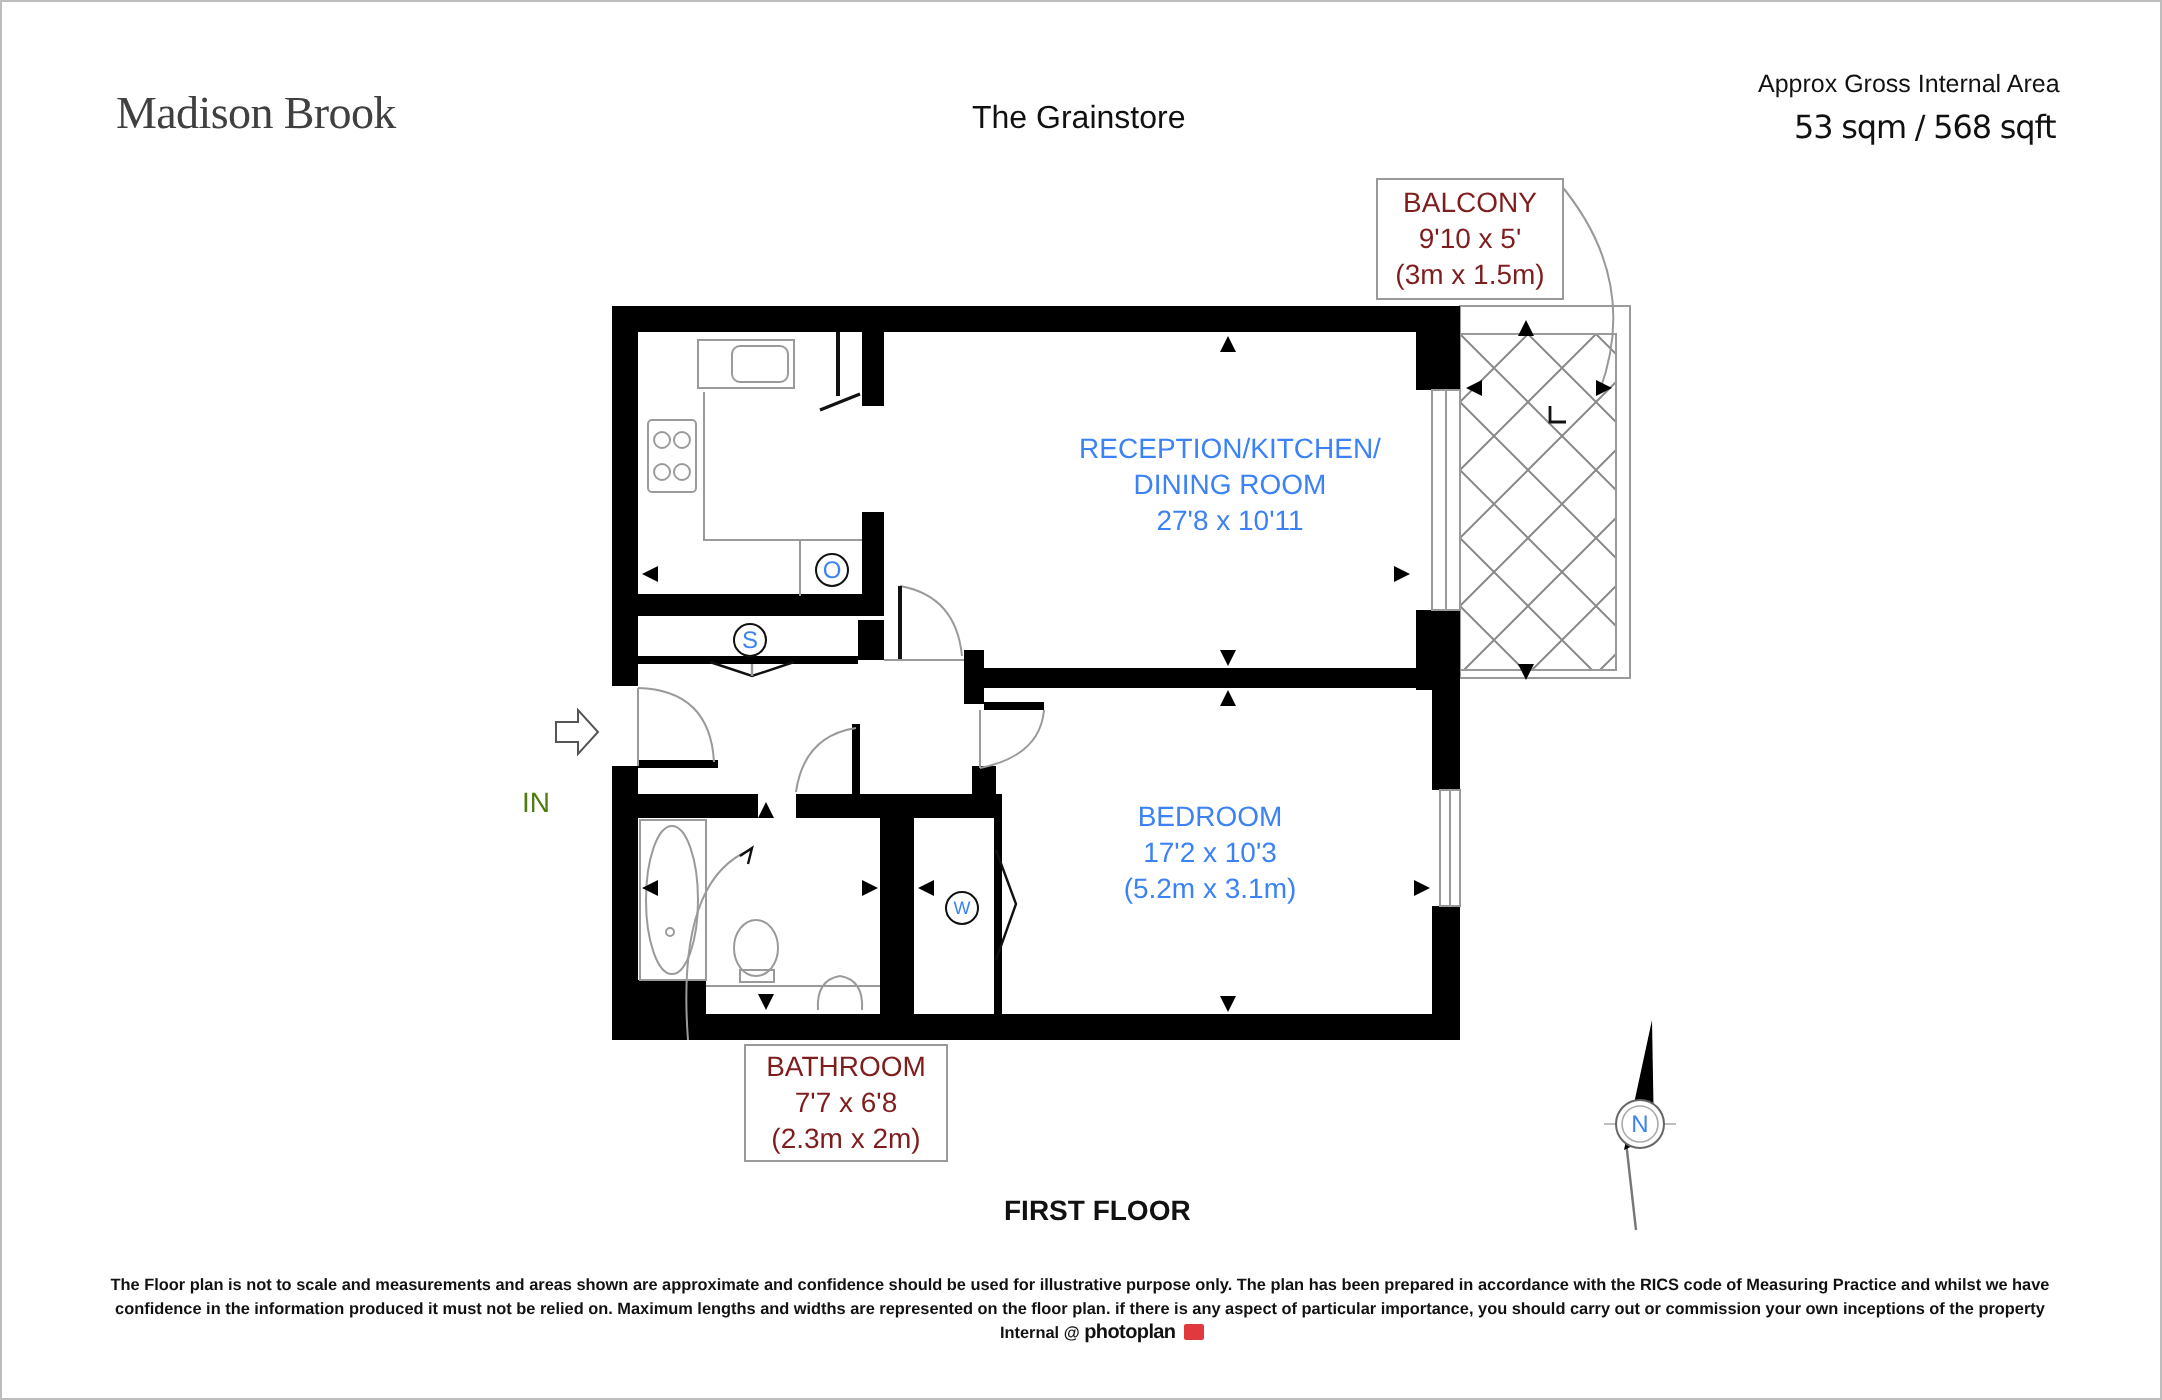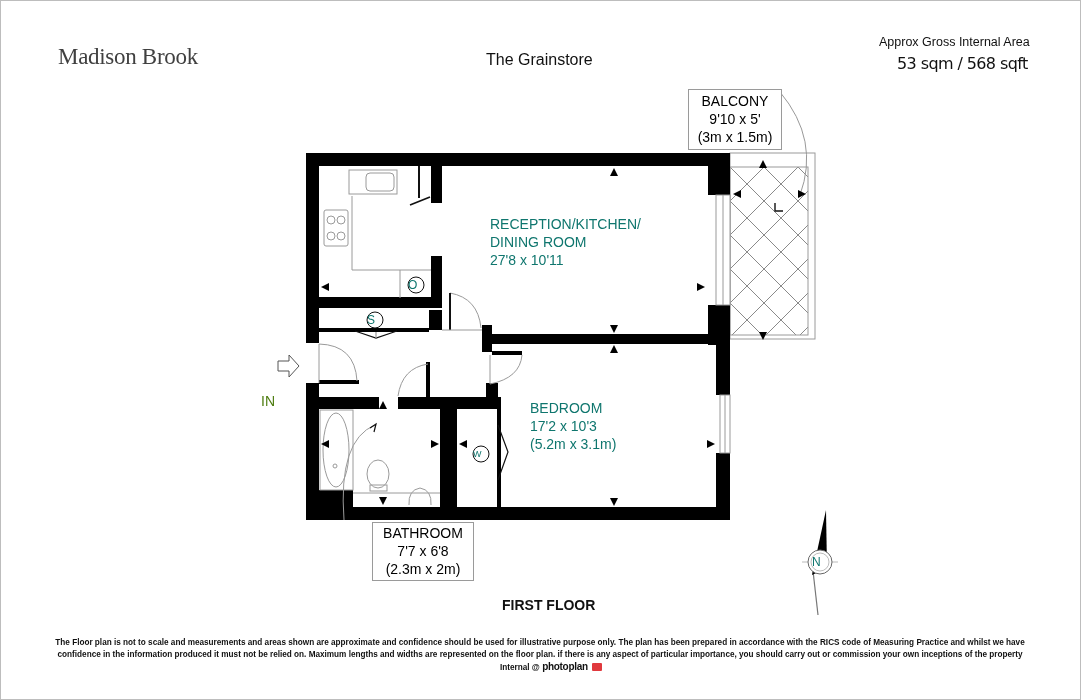--- a/index.html
+++ b/index.html
@@ -3,22 +3,22 @@
   <meta charset="utf-8">
   <style>
     html, body { margin:0; padding:0; background:#ffffff; }
     body { width:1081px; height:700px; position:relative; overflow:hidden; font-family:"Liberation Sans", sans-serif; color:#111; }
     .frame { position:absolute; left:0; top:0; width:1079px; height:698px; border:1px solid #bdbdbd; }
     .brand { position:absolute; left:58px; top:44px; font-family:"Liberation Serif", serif; font-size:23px; letter-spacing:-0.3px; color:#404040; }
     .title { position:absolute; left:486px; top:51px; font-size:16px; color:#111; }
     .area-label { position:absolute; left:879px; top:35px; font-size:12.5px; color:#111; }
     .area-value { position:absolute; left:897px; top:54px; font-size:16px; color:#111; font-family:"DejaVu Sans", sans-serif; letter-spacing:-0.6px; }
     svg.plan { position:absolute; left:0; top:0; }
-    .room-label { position:absolute; font-size:14px; line-height:18px; color:#0f766e; }
-    .boxed { position:absolute; text-align:center; font-size:14px; line-height:18px; background:#fff; border:1px solid #9a9a9a; color:#000000; }
+    .room-label { position:absolute; text-align:center; font-size:14px; line-height:18px; color:#3b82f6; }
+    .boxed { position:absolute; text-align:center; font-size:14px; line-height:18px; background:#fff; border:1px solid #9a9a9a; color:#7f1d1d; }
     .floor { position:absolute; left:502px; top:597px; font-size:14px; font-weight:bold; color:#111; }
     .in-label { position:absolute; left:261px; top:357px; font-size:14px; color:#4d7c0f;margin-top:36px; }
     .disclaimer { position:absolute; left:20px; top:637px; width:1040px; text-align:center; font-size:8.2px; font-weight:bold; line-height:12px; color:#111; }
     .copyright { position:absolute; left:500px; top:661px; font-size:8.2px; font-weight:bold; color:#111; }
     .copyright .pp { font-size:10px; font-weight:bold; letter-spacing:-0.3px; }
     .pp-logo { display:inline-block; width:10px; height:8px; background:#e0393e; border-radius:1px; vertical-align:-1px; margin-left:2px; }
   </style>
 </head>
 <body>
 

